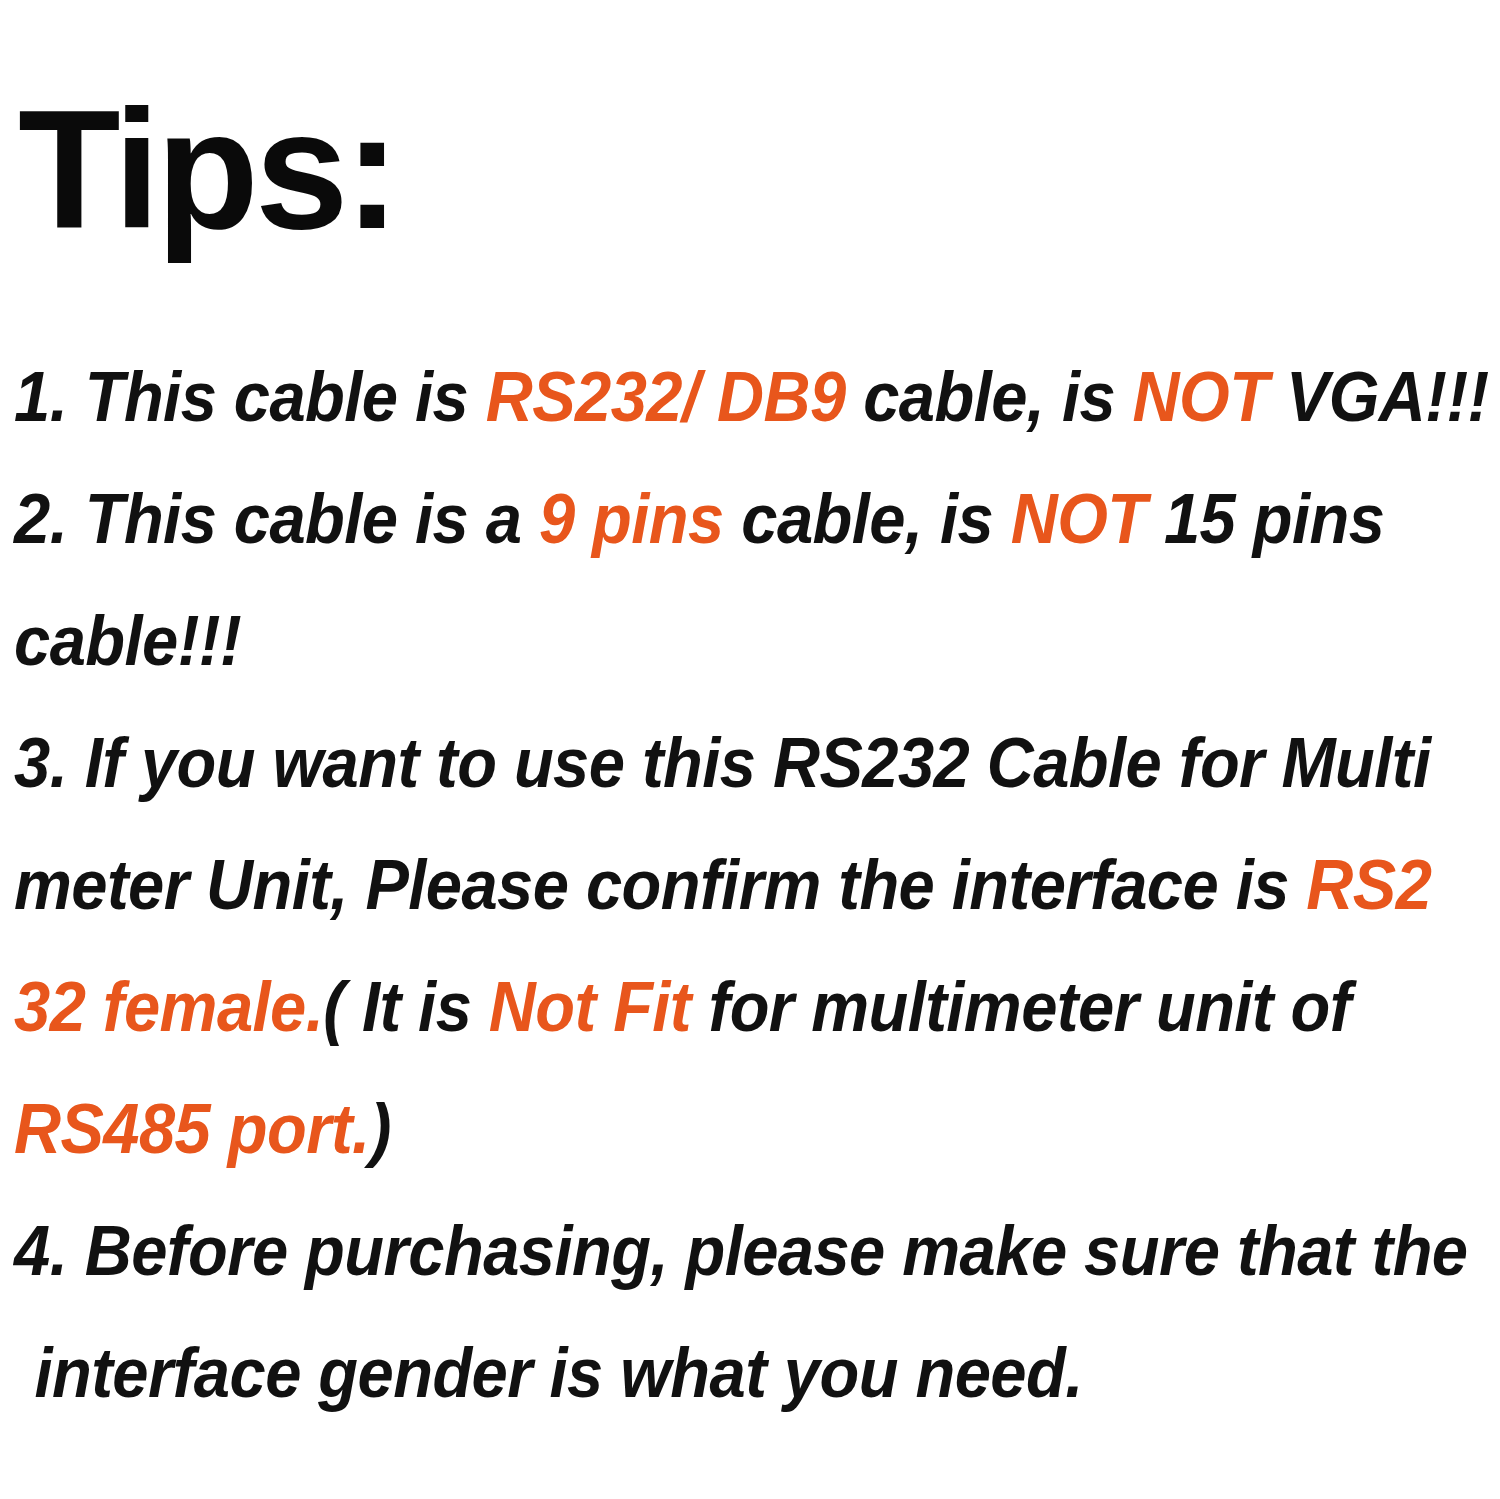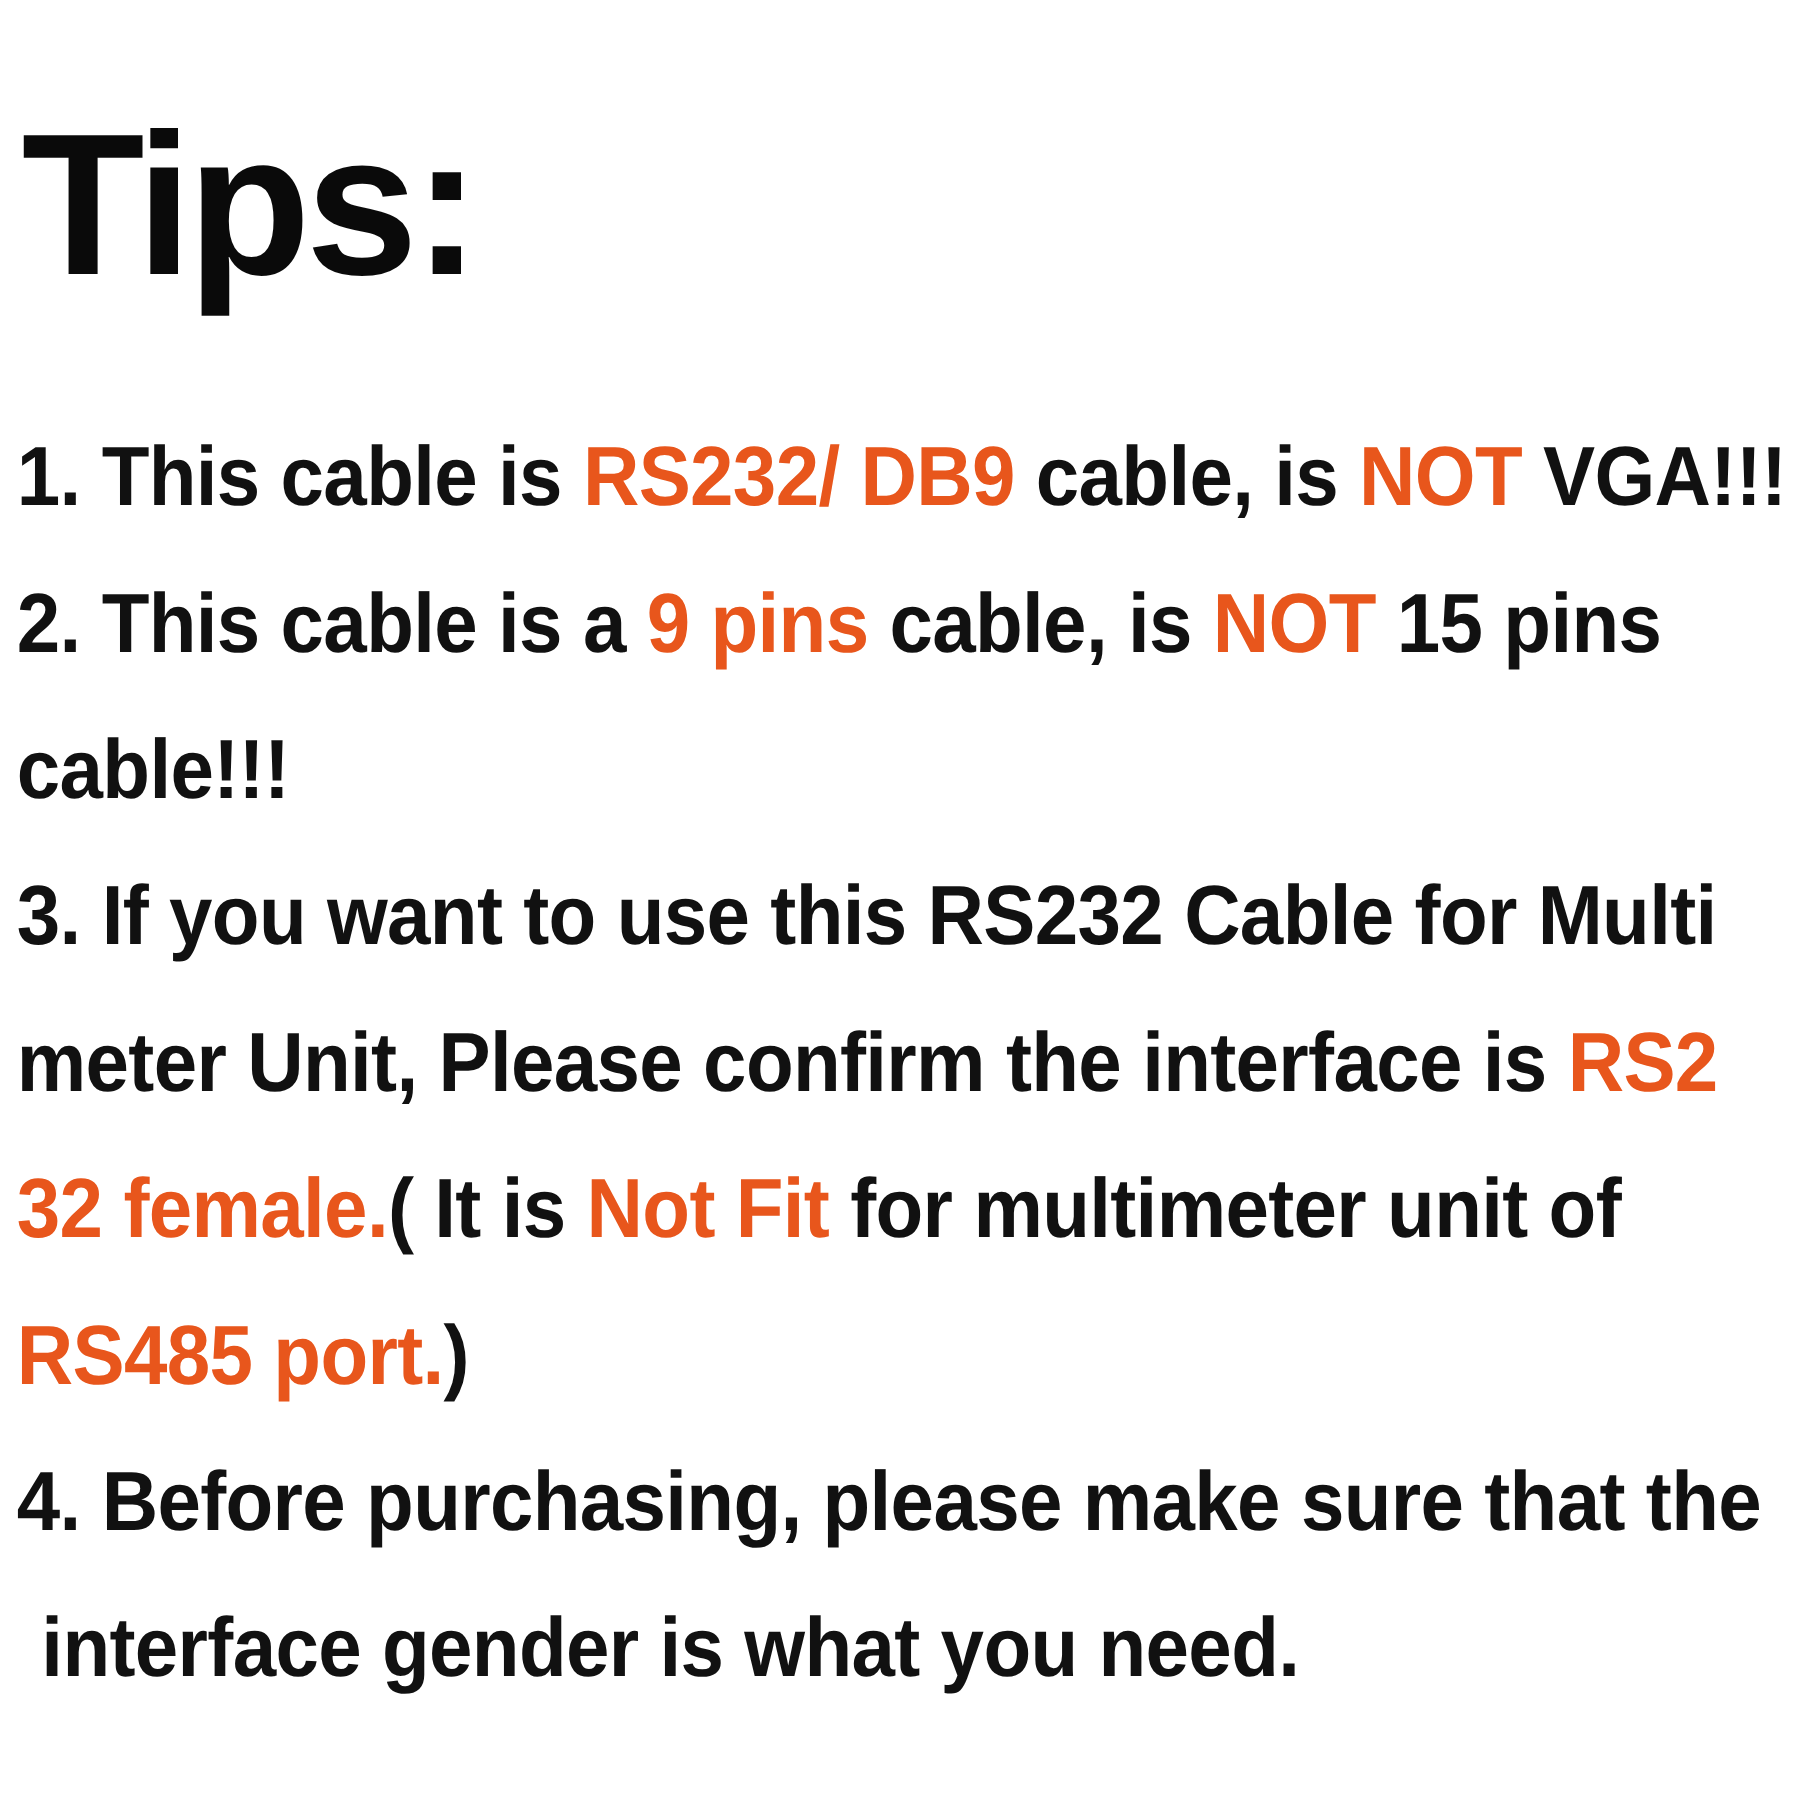--- a/index.html
+++ b/index.html
@@ -26,20 +26,21 @@
     font-size: 168px;
     line-height: 1;
     color: #0a0a0a;
     letter-spacing: -4px;
     margin: 0;
     padding: 86px 0 0 4px;
     height: 200px;
   }
   .tips-lines {
     margin-top: 24px;
+    font-style: italic;
   }
   .tip-line {
     font-weight: bold;
     font-size: 70px;
     line-height: 1;
     color: #111111;
     white-space: nowrap;
     height: 122px;
     display: flex;
     align-items: flex-end;

